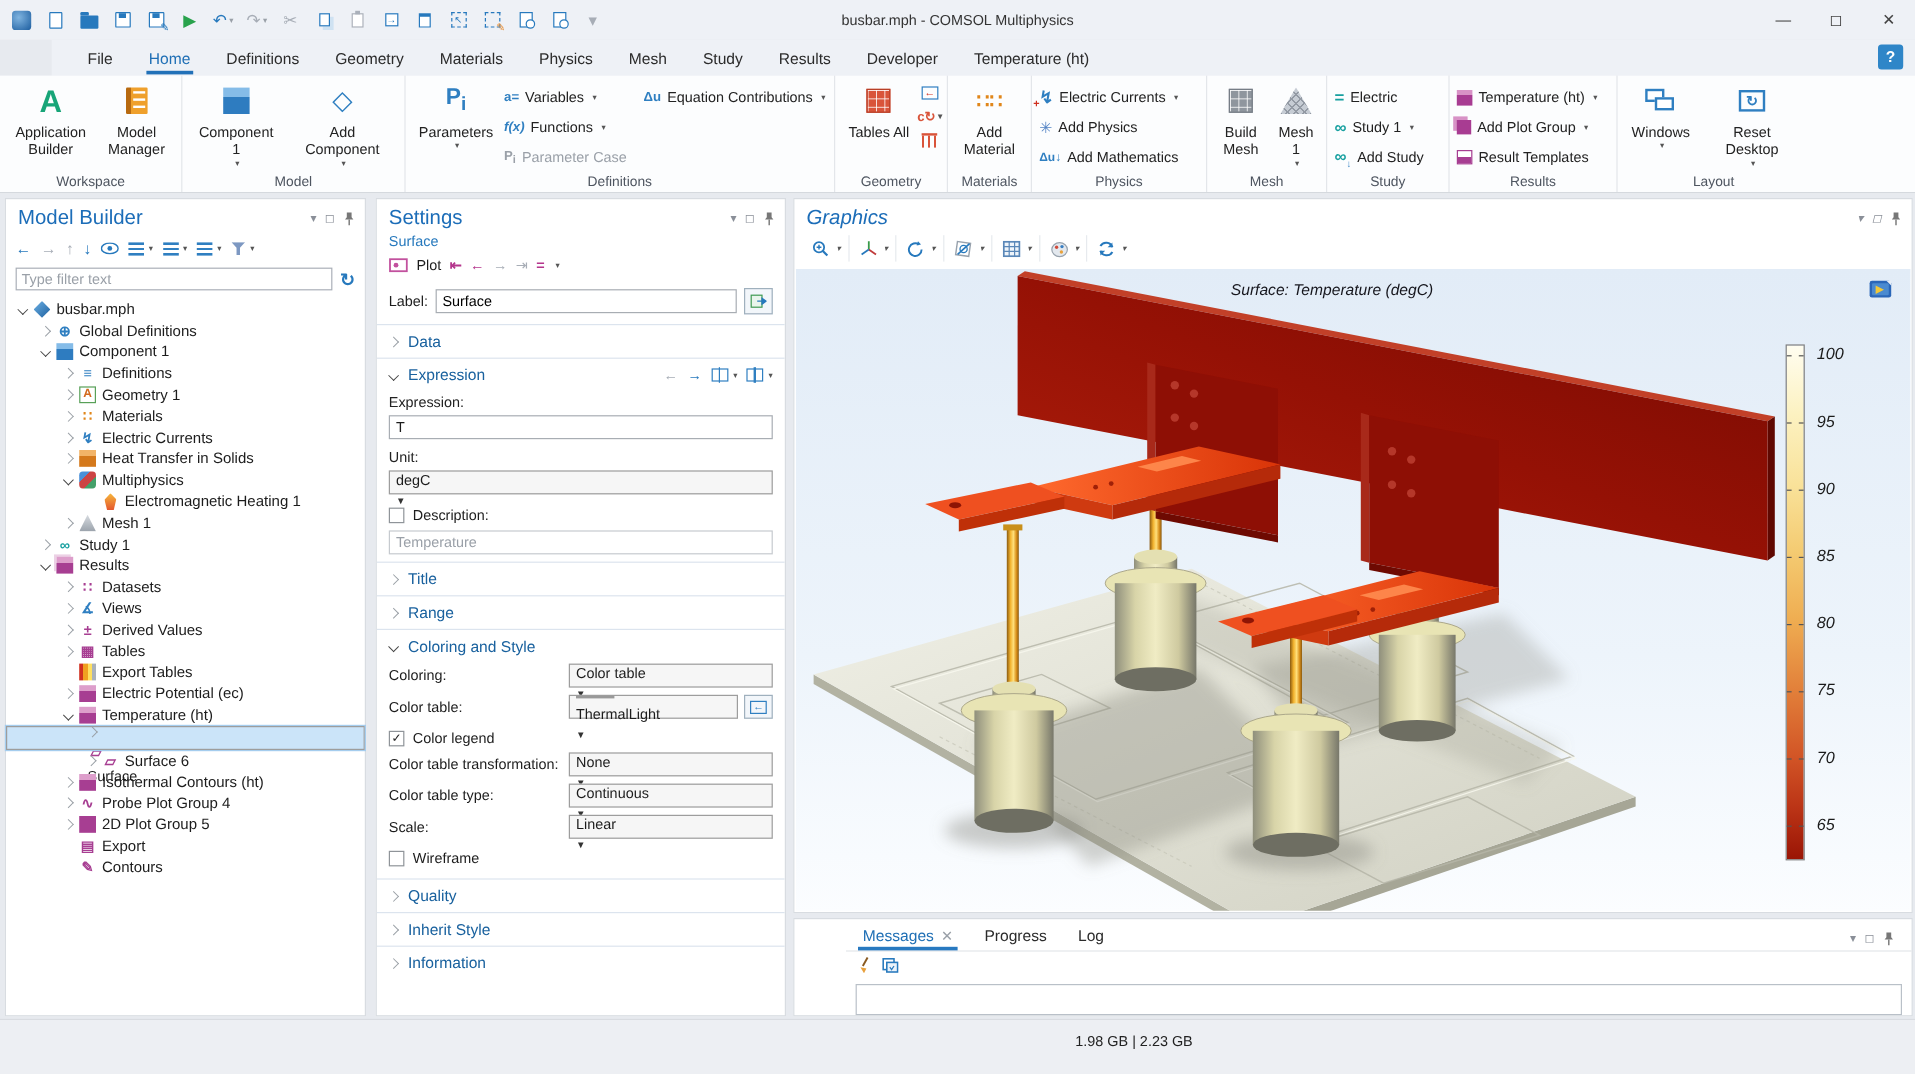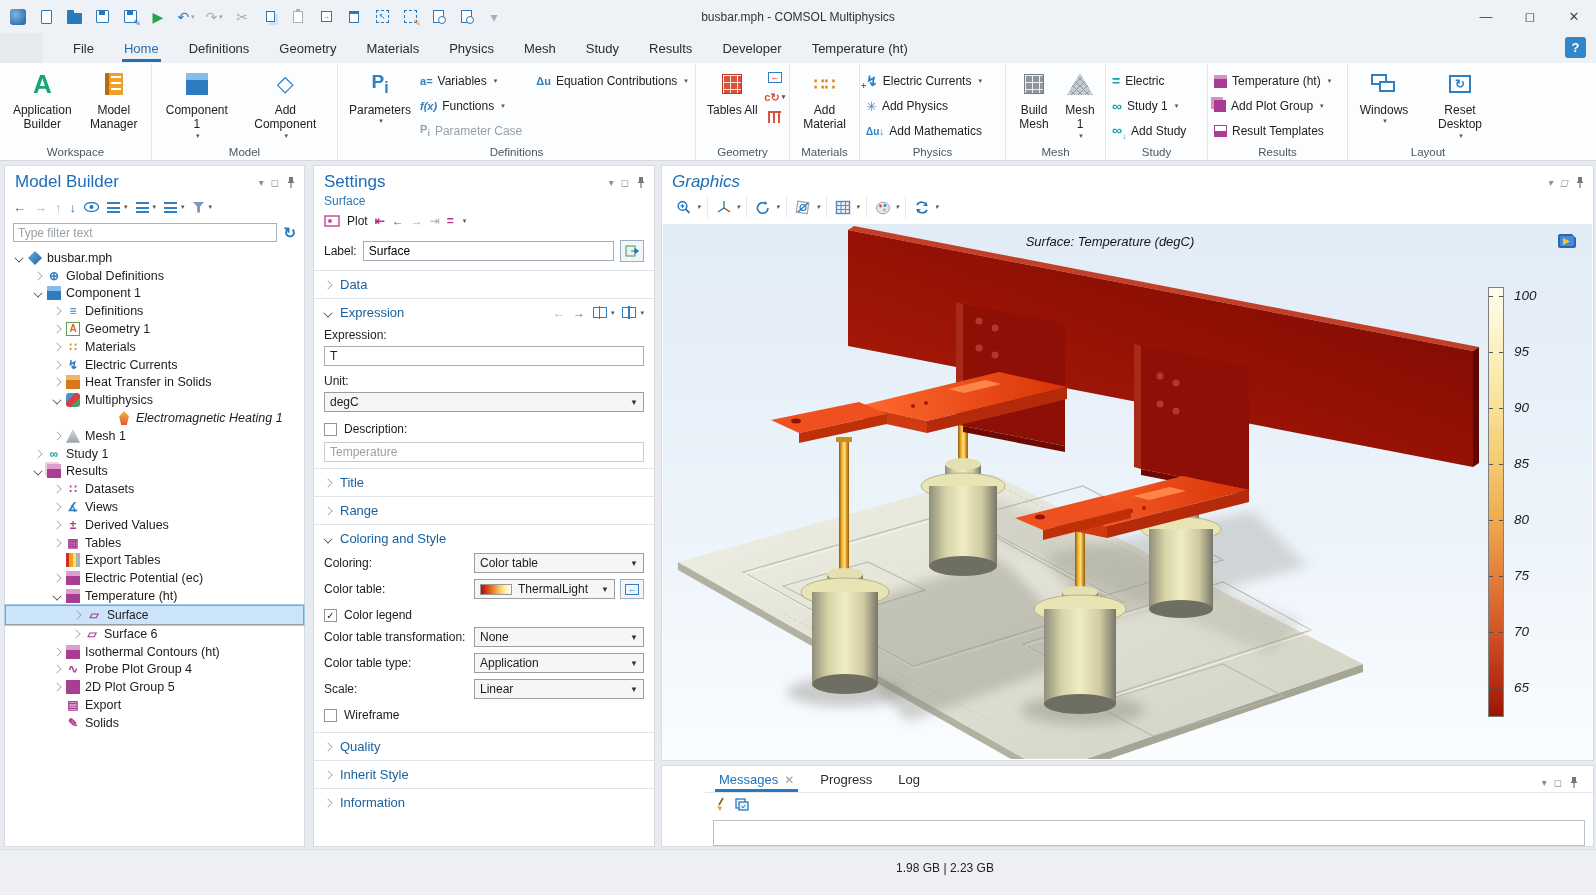--- a/index.html
+++ b/index.html
@@ -124,21 +124,21 @@
   .secdiv{border-top:1px solid #dce4ee;margin:0 0;}
   .sechead{display:flex;align-items:center;gap:8px;padding:6px 10px;color:#19619e;font-size:13px;}
   .sechead .tc{flex:0 0 8px;}
   .secheadicons{margin-left:auto;display:flex;gap:8px;align-items:center;font-size:12px;}
   .exprico{width:14px;height:11px;border:1.5px solid #2f7fc1;position:relative;background:#fff;}
   .exprico:before{content:"";position:absolute;left:5px;top:-2px;width:1.5px;height:13px;background:#2f7fc1;}
   .fldlbl{font-size:12px;padding:2px 10px;color:#222;}
   .fld{margin:2px 10px 6px 10px;height:20px;border:1px solid #a8adb3;display:flex;align-items:center;padding:0 5px;font-size:12px;background:#fff;}
   .fld.disabled{color:#9aa0a8;border-color:#c6cacf;}
   .selwrap{margin:2px 10px 6px 10px;}
-  .sel{height:20px;border:1px solid #9d9d9d;background:#f6f6f6;display:flex;align-items:center;padding:0 5px;font-size:12px;gap:6px;}
+  .sel{height:20px;border:1px solid #9d9d9d;background:#f6f6f6;display:flex;align-items:flex-start;padding:0 5px;font-size:12px;gap:6px;flex-direction:column;}
   .sel .v{flex:1;}
   .sel .dd{font-size:8px;color:#333;}
   .cbrow{display:flex;align-items:center;gap:7px;padding:4px 10px;font-size:12px;}
   .cb{width:13px;height:13px;border:1px solid #8f9499;background:#fff;display:flex;align-items:center;justify-content:center;font-size:10px;color:#222;}
   .formrow{display:flex;align-items:center;padding:1px 10px;margin-bottom:4px;}
   .formrow .flab{flex:0 0 150px;font-size:12px;}
   .formrow .fctl{flex:1;display:flex;align-items:center;gap:5px;}
   .formrow .sel{flex:1;margin:0;}
   .swatch{width:32px;height:11px;background:linear-gradient(90deg,#a51408,#d93f16,#f07c2a,#f7c35a,#fdf0a0,#fffef0);border:1px solid #999;}
   .ctbtn{width:24px;height:20px;border:1px solid #9fb0bd;background:#f2f6fa;display:flex;align-items:center;justify-content:center;}
@@ -526,21 +526,21 @@
       <div class="trow" style="padding-left: 48px;">
         <span class="tc tc-right"></span>
         <span class="ti ti-heat-transfer"></span>
         <span>Heat Transfer in Solids</span>
       </div>
       <div class="trow" style="padding-left: 48px;">
         <span class="tc tc-down"></span>
         <span class="ti ti-multiphysics"></span>
         <span>Multiphysics</span>
       </div>
-      <div class="trow" style="padding-left: 99px; font-style: italic;">
+      <div class="trow" style="padding-left: 67px;">
         <span class="tc "></span>
         <span class="ti ti-em-heating"></span>
         <span>Electromagnetic Heating 1</span>
       </div>
       <div class="trow" style="padding-left: 48px;">
         <span class="tc tc-right"></span>
         <span class="ti ti-mesh"></span>
         <span>Mesh 1</span>
       </div>
       <div class="trow" style="padding-left: 29px;">
@@ -614,21 +614,21 @@
         <span>2D Plot Group 5</span>
       </div>
       <div class="trow" style="padding-left: 48px;">
         <span class="tc "></span>
         <span class="ti ti-export" style="color: rgb(167, 62, 146);">▤</span>
         <span>Export</span>
       </div>
       <div class="trow" style="padding-left: 48px;">
         <span class="tc "></span>
         <span class="ti ti-reports" style="color: rgb(167, 62, 146);">✎</span>
-        <span>Solids</span>
+        <span>Contours</span>
       </div>
     </div>
 </div>
 
 <div class="panel" id="setpanel">
   <div class="phead">
     <span class="ptitle">Settings</span>
     <span class="pheadicons">
       <span>▾</span>
       <span>◻</span>
@@ -745,21 +745,21 @@
         <span class="sel">
           <span class="v">None</span>
           <span class="dd">▼</span>
         </span>
       </span>
   </div>
   <div class="formrow">
     <span class="flab">Color table type:</span>
     <span class="fctl">
         <span class="sel">
-          <span class="v">Application</span>
+          <span class="v">Continuous</span>
           <span class="dd">▼</span>
         </span>
       </span>
   </div>
   <div class="formrow">
     <span class="flab">Scale:</span>
     <span class="fctl">
         <span class="sel">
           <span class="v">Linear</span>
           <span class="dd">▼</span>

